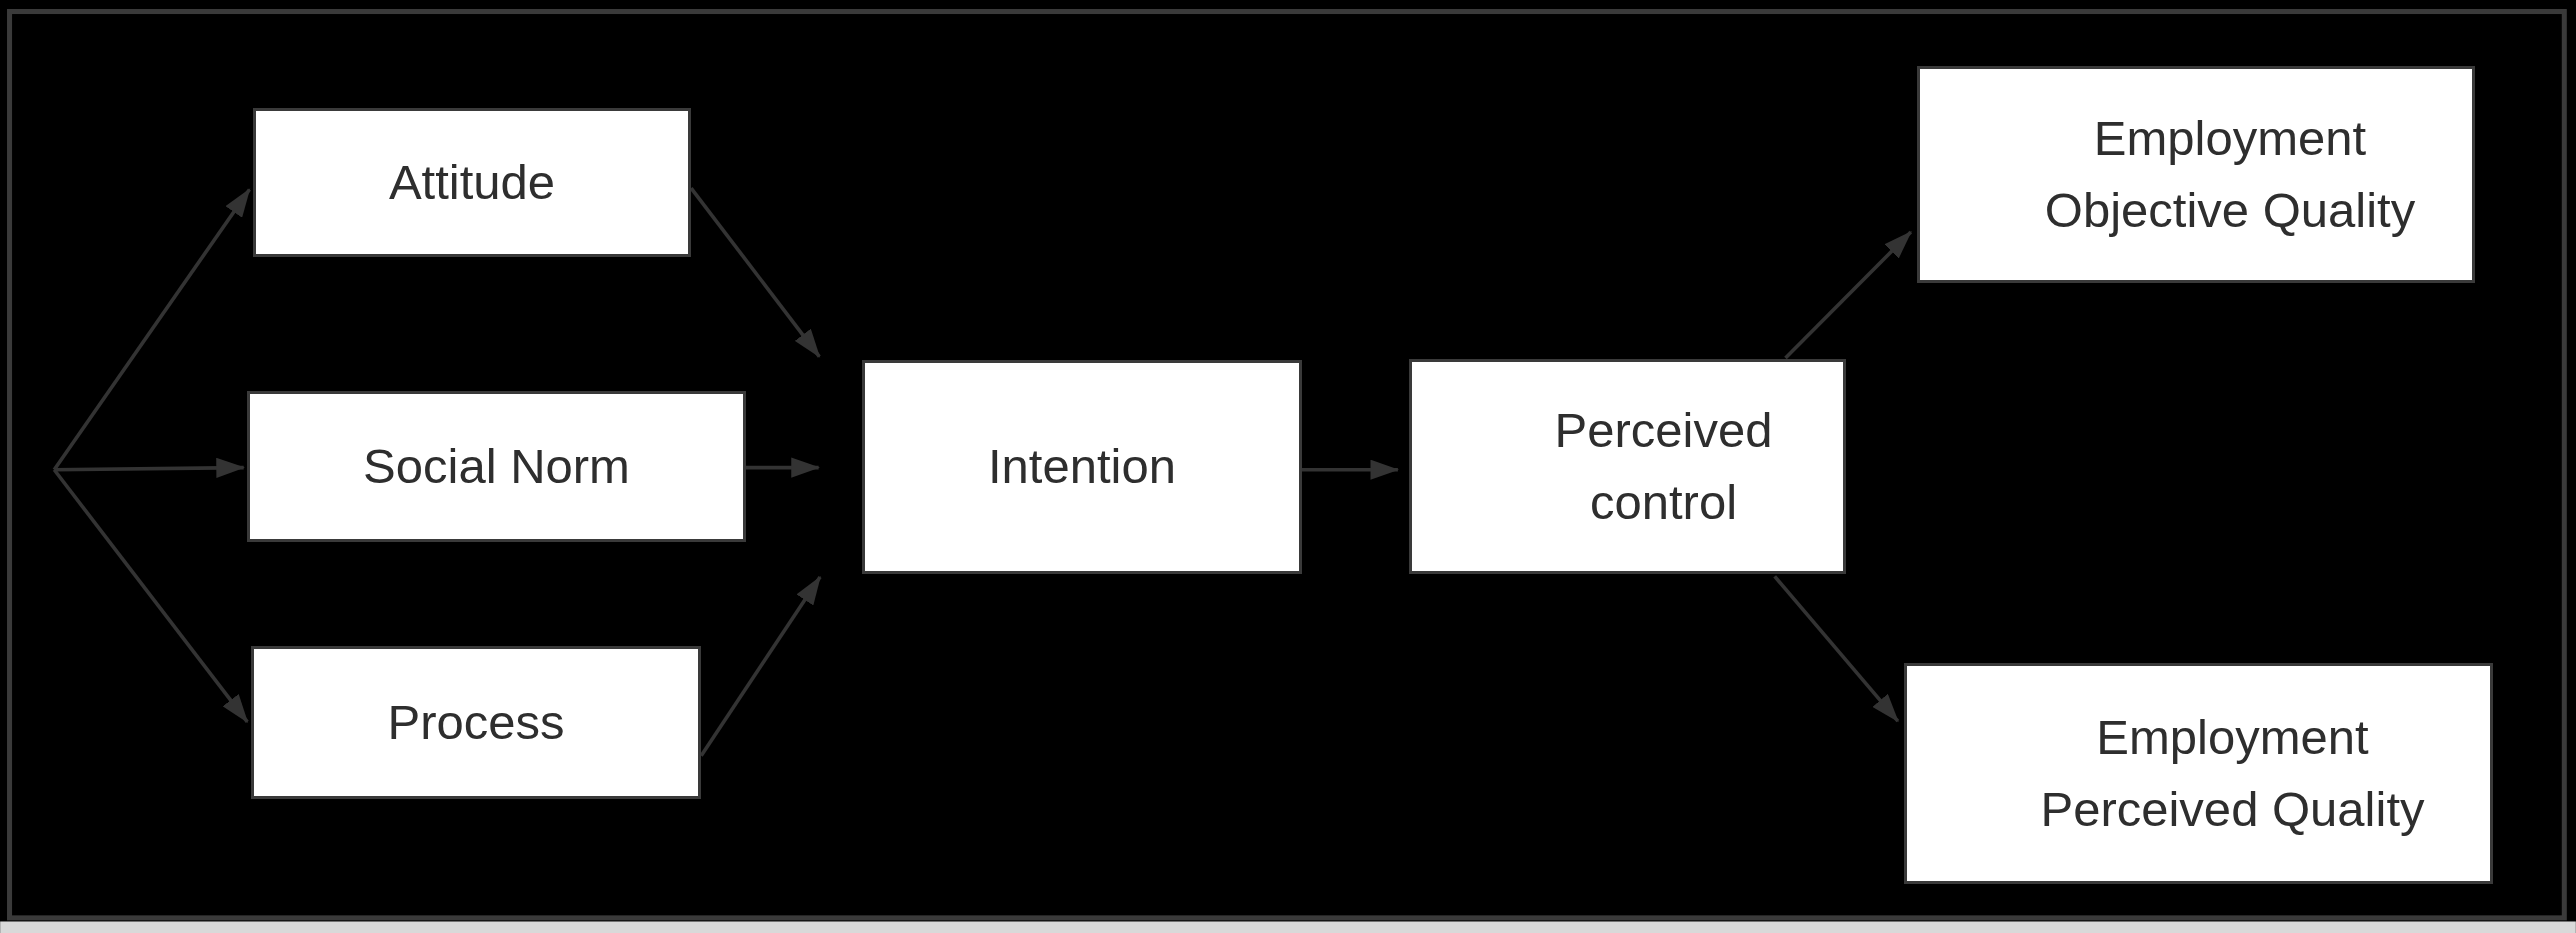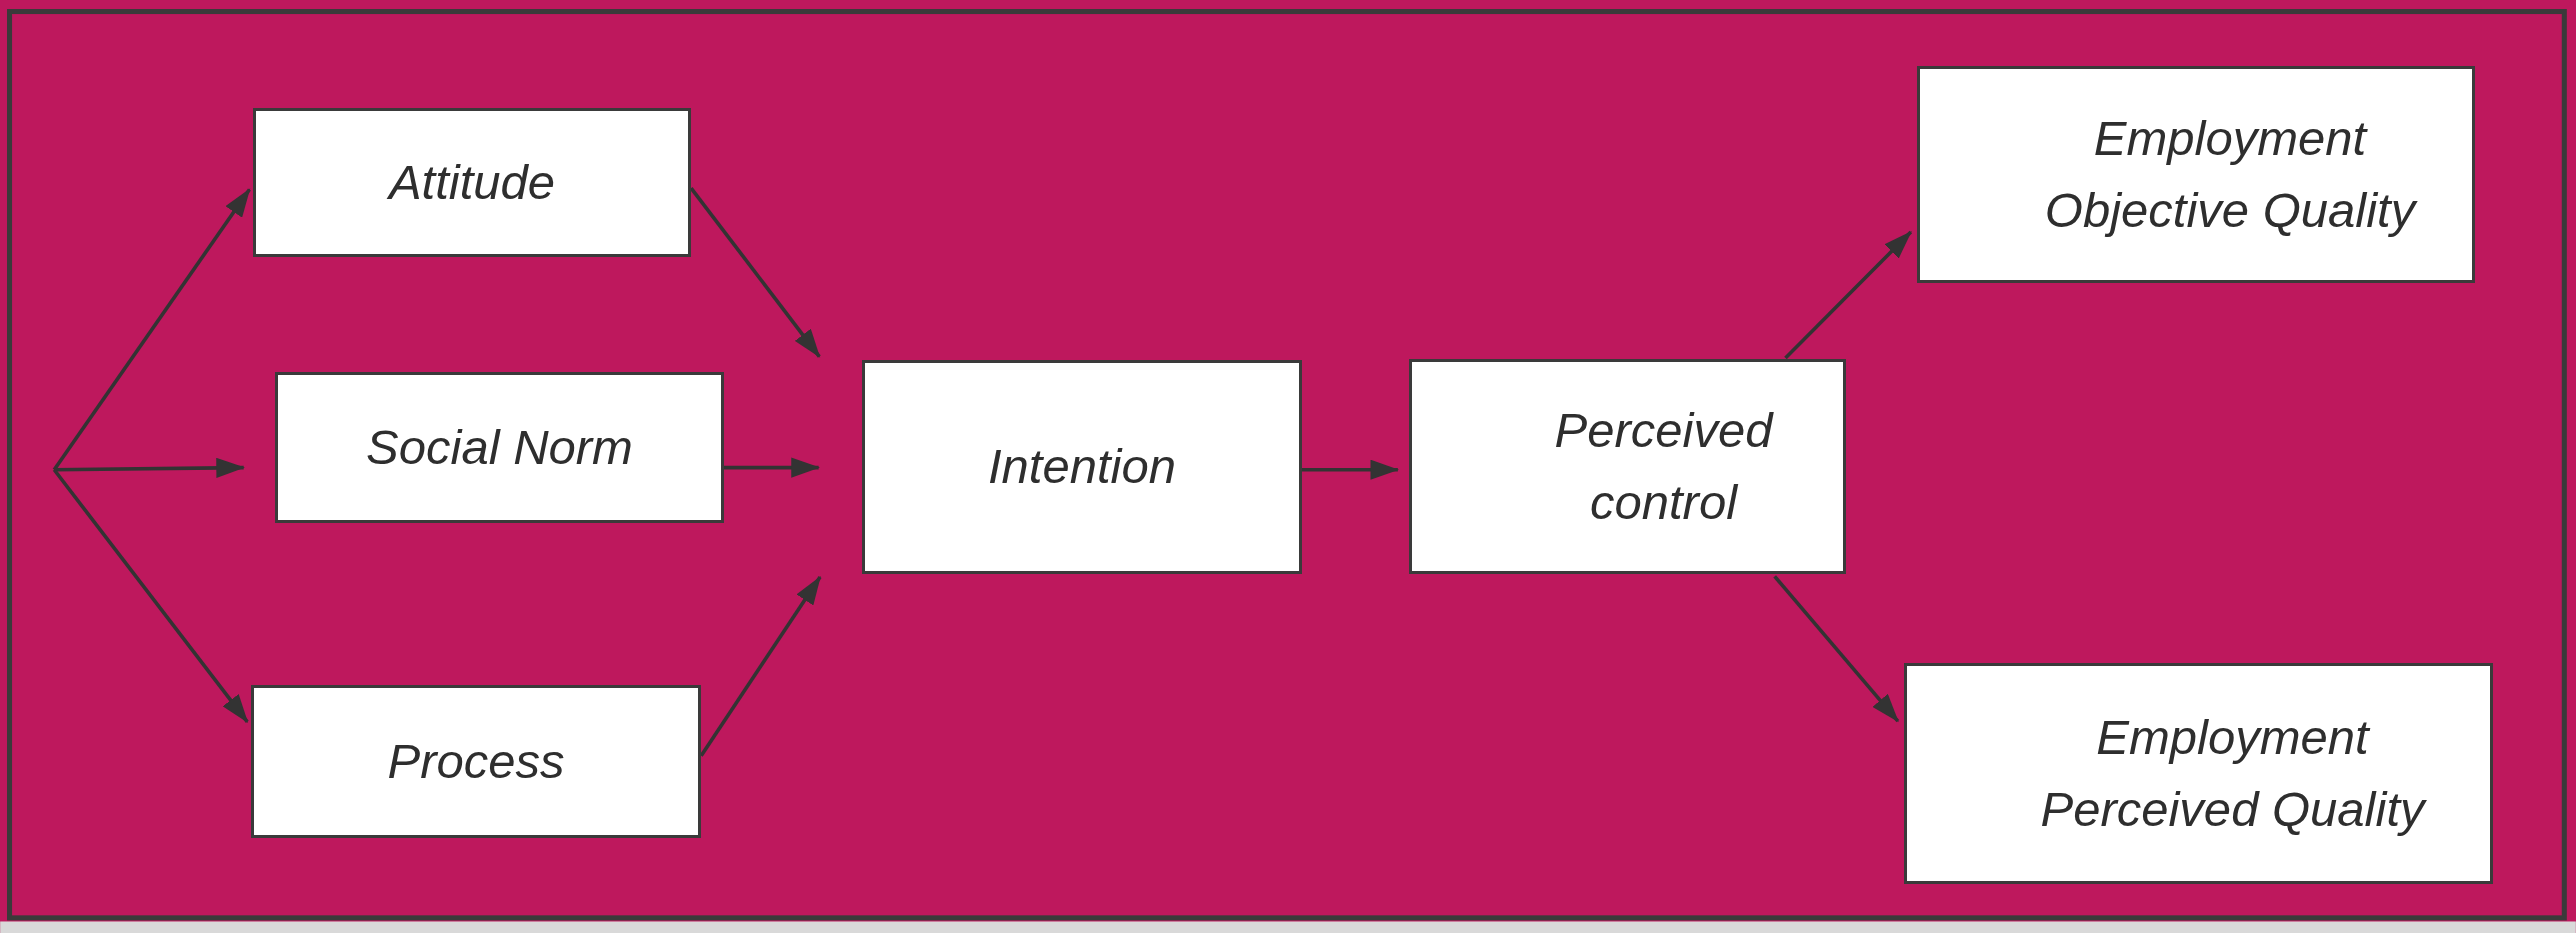--- a/index.html
+++ b/index.html
@@ -4,25 +4,24 @@
 <style>
   html, body {
     margin: 0;
     padding: 0;
     background: #ffffff;
   }
   #canvas {
     position: relative;
     width: 2576px;
     height: 933px;
-    background: #be185d;
+    background: #000000;
     font-family: "Liberation Sans", sans-serif;
     color: #2e2e2e;
     overflow: hidden;
-    font-style: italic;
   }
   #arrow-layer {
     position: absolute;
     left: 0;
     top: 0;
     width: 2576px;
     height: 933px;
   }
   .node {
     position: absolute;
@@ -34,22 +33,22 @@
     display: flex;
     flex-direction: column;
     justify-content: center;
     align-items: center;
     white-space: nowrap;
   }
   .node.left-text {
     align-items: center;
   }
   #node-attitude              { left: 253px;  top: 108px; width: 438px; height: 149px; }
-  #node-social-norm           { left: 247px;  top: 372px; width: 449px; height: 151px; margin-left: 28px; }
-  #node-process               { left: 251px;  top: 685px; width: 450px; height: 153px; }
+  #node-social-norm           { left: 247px;  top: 391px; width: 499px; height: 151px; }
+  #node-process               { left: 251px;  top: 646px; width: 450px; height: 153px; }
   #node-intention             { left: 822px; top: 360px; width: 440px; height: 214px; margin-left: 40px; }
   #node-perceived-control     { left: 1401px; top: 359px; width: 437px; height: 215px; padding-left: 72px; margin-left: 8px; }
   #node-employment-objective  { left: 1917px; top: 66px;  width: 558px; height: 217px; padding-left: 68px; }
   #node-employment-subjective { left: 1904px; top: 663px; width: 589px; height: 221px; padding-left: 68px; }
   .node-line {
     display: block;
   }
 </style>
 </head>
 <body>

